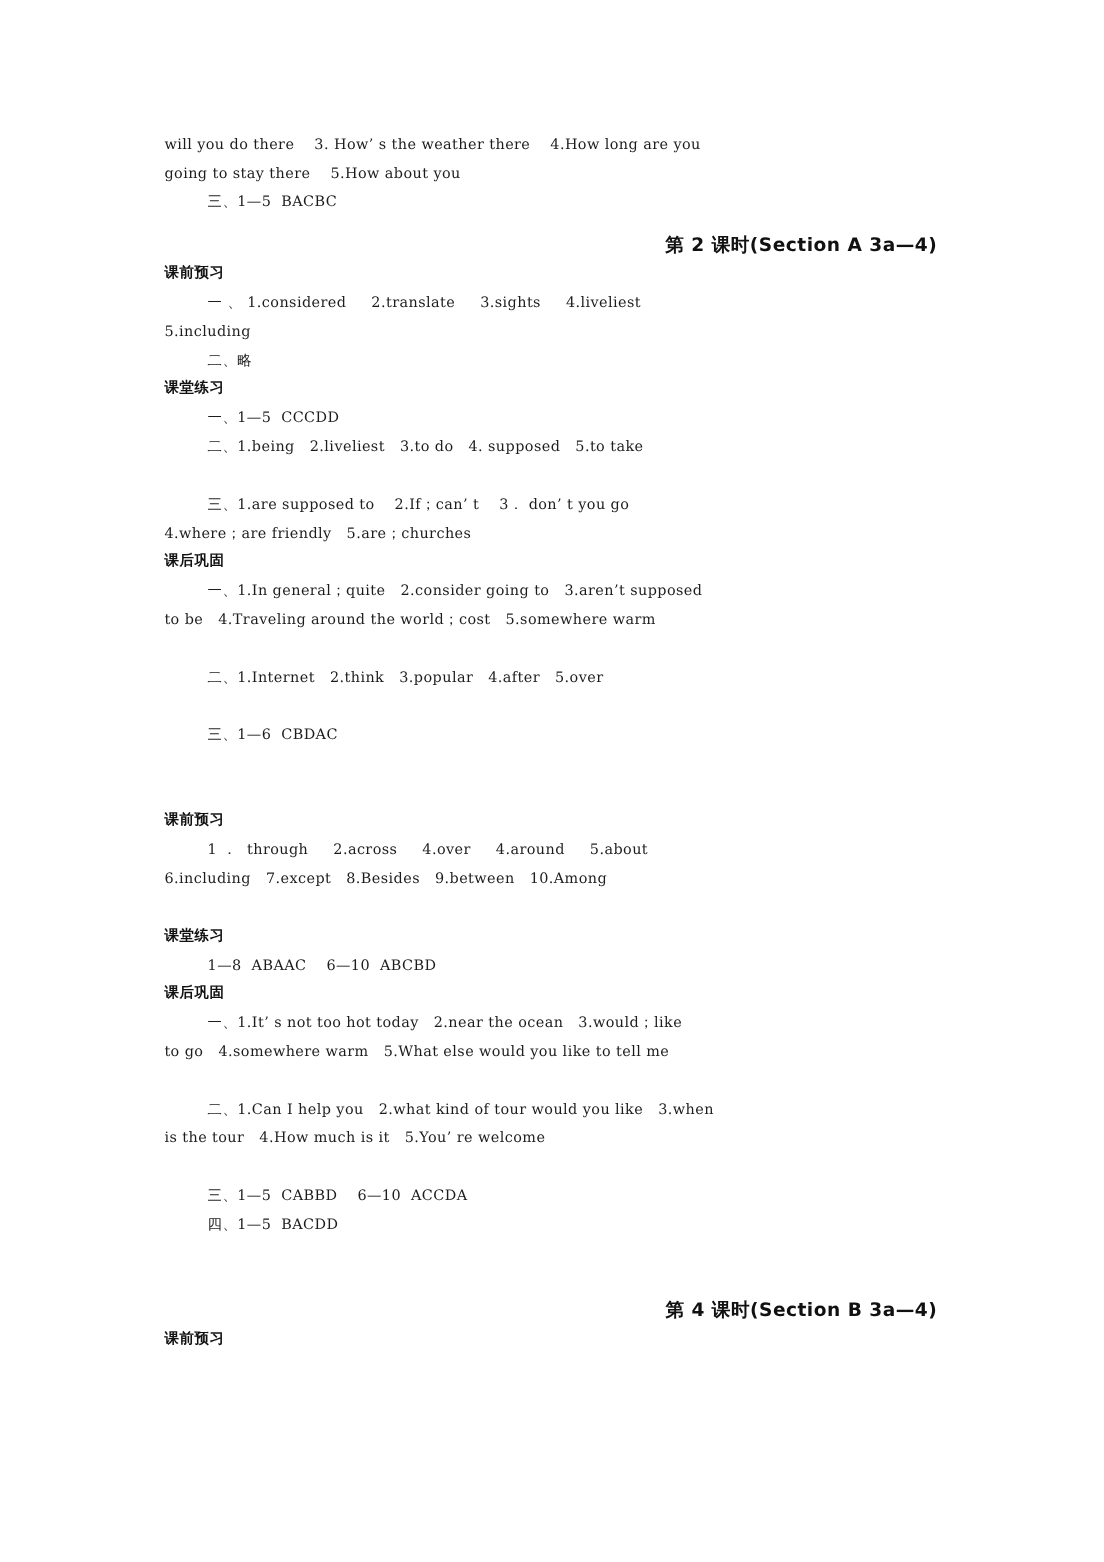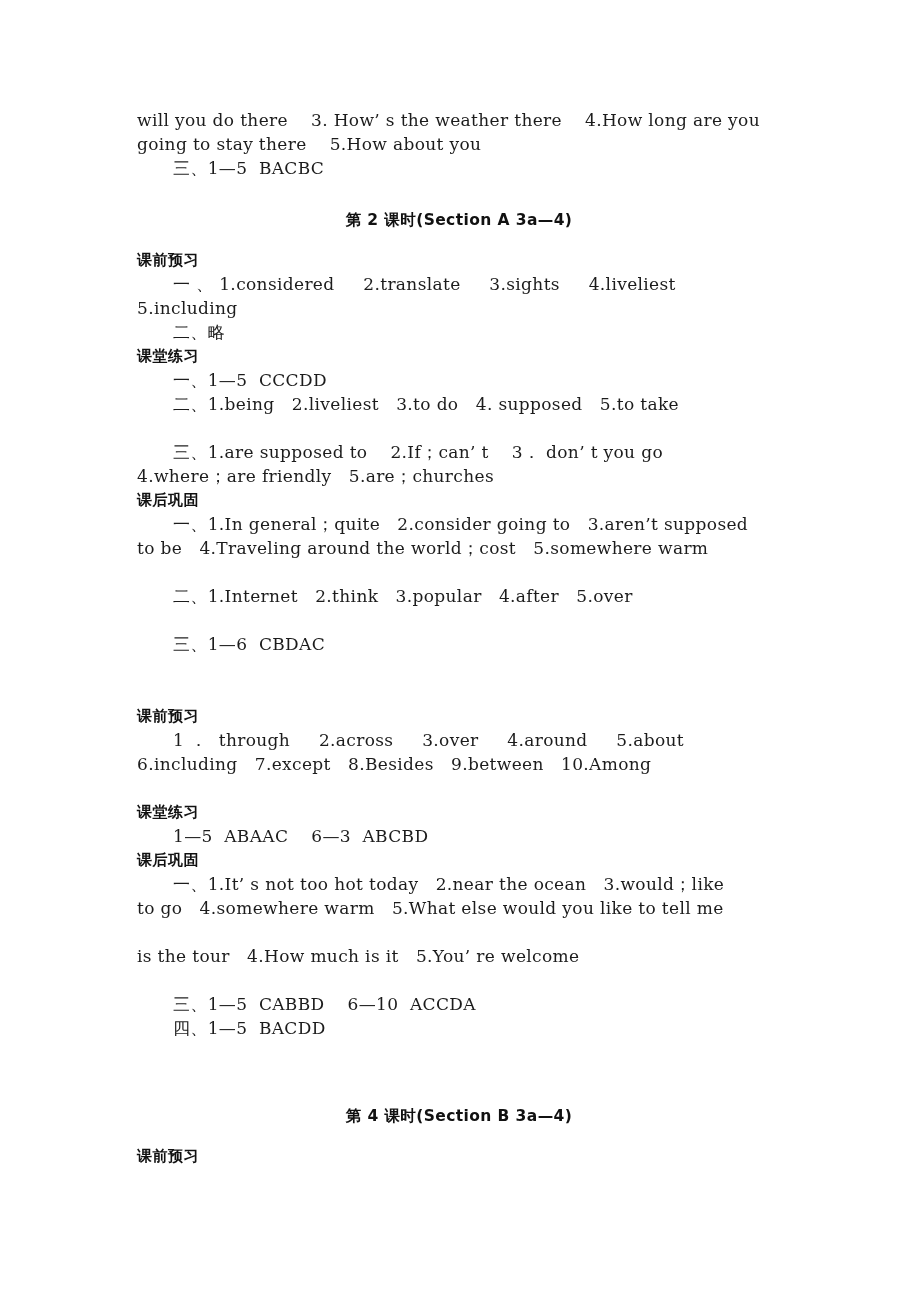--- a/index.html
+++ b/index.html
@@ -18,49 +18,49 @@
   }
   .page {
     position: absolute;
     left: 137px;
     top: 108px;
     width: 656px;
   }
   
   .line {
     font-family: "DejaVu Serif", "Liberation Serif", serif;
-    font-size: 17px;
+    font-size: 12px;
     line-height: 24px;
     letter-spacing: 0.35px;
     white-space: pre-wrap;
     color: #1c1c1c;
     margin: 0;
   }
   .indent {
     text-indent: 36px;
   }
   
   .subhead {
-    font-family: Liberation Serif, serif;
-    font-size: 15px;
+    font-family: Liberation Mono, monospace;
+    font-size: 12px;
     line-height: 24px;
     font-weight: bold;
     color: #111111;
     margin: 0;
     letter-spacing: 0.5px;
   }
   
   .lesson-heading {
     font-family: "DejaVu Sans", "Liberation Sans", sans-serif;
     font-size: 15.5px;
     line-height: 24px;
     font-weight: bold;
     color: #111111;
-    margin: 16px;
-    text-align: center;
+    margin: 0;
+    text-align: right;
     padding-right: 12px;
     letter-spacing: 0.4px;
   }
   .gap-1 { height: 24px; }
   .gap-2 { height: 48px; }
   .gap-half { height: 12px; }
 </style>
 </head>
 <body>
 
@@ -93,32 +93,33 @@
   <p class="line">to be   4.Traveling around the world；cost   5.somewhere warm</p>
   <div class="gap-1"></div>
   <p class="line indent">二、1.Internet   2.think   3.popular   4.after   5.over</p>
   <div class="gap-1"></div>
   <p class="line indent">三、1—6  CBDAC</p>
 
   <div class="gap-2"></div>
 
 
   <p class="subhead">课前预习</p>
-  <p class="line indent">1 ．  through     2.across     3.over     4.around     5.about</p>
+  <p class="line indent">1 ．  through     2.across     4.over     4.around     5.about</p>
   <p class="line">6.including   7.except   8.Besides   9.between   10.Among</p>
 
   <div class="gap-1"></div>
 
   <p class="subhead">课堂练习</p>
-  <p class="line indent">1—5  ABAAC    6—3  ABCBD</p>
+  <p class="line indent">1—8  ABAAC    6—10  ABCBD</p>
 
   <p class="subhead">课后巩固</p>
   <p class="line indent">一、1.It’ s not too hot today   2.near the ocean   3.would；like</p>
   <p class="line">to go   4.somewhere warm   5.What else would you like to tell me</p>
   <div class="gap-1"></div>
+  <p class="line indent">二、1.Can I help you   2.what kind of tour would you like   3.when</p>
   <p class="line">is the tour   4.How much is it   5.You’ re welcome</p>
   <div class="gap-1"></div>
   <p class="line indent">三、1—5  CABBD    6—10  ACCDA</p>
   <p class="line indent">四、1—5  BACDD</p>
 
   <div class="gap-2"></div>
 
   <p class="lesson-heading">第 4 课时(Section B 3a—4)</p>
   <p class="subhead">课前预习</p>
 

